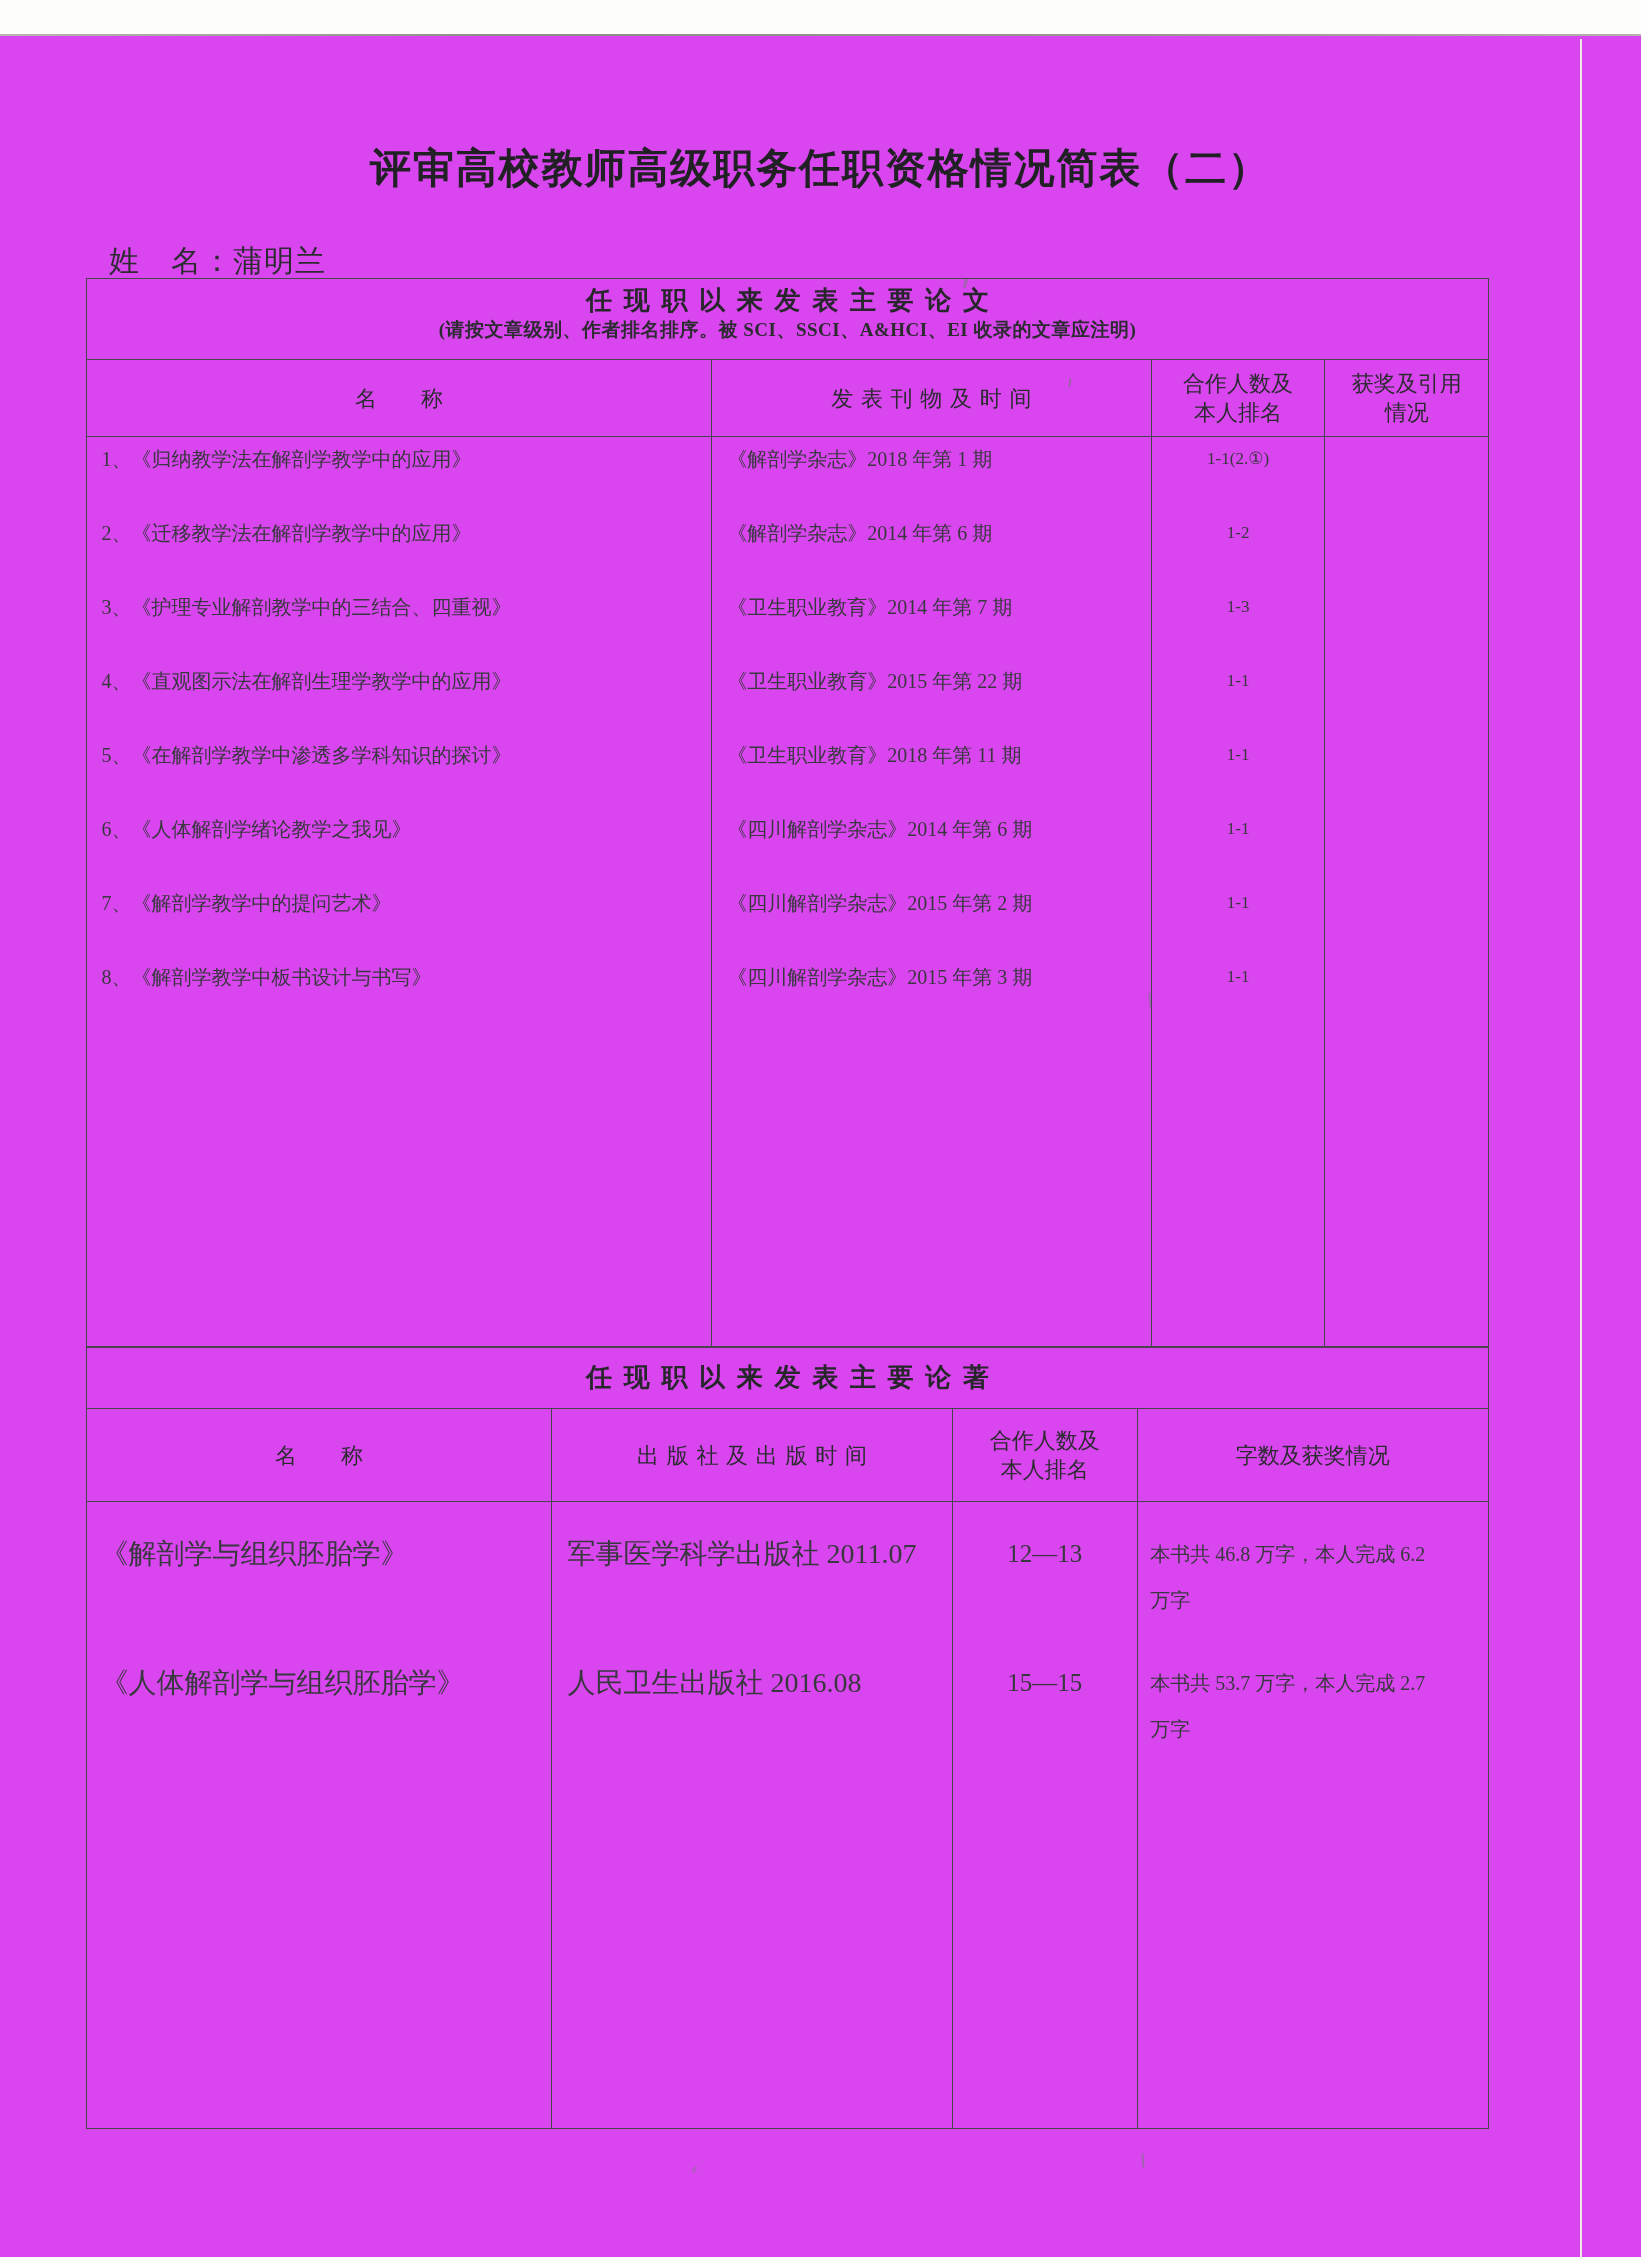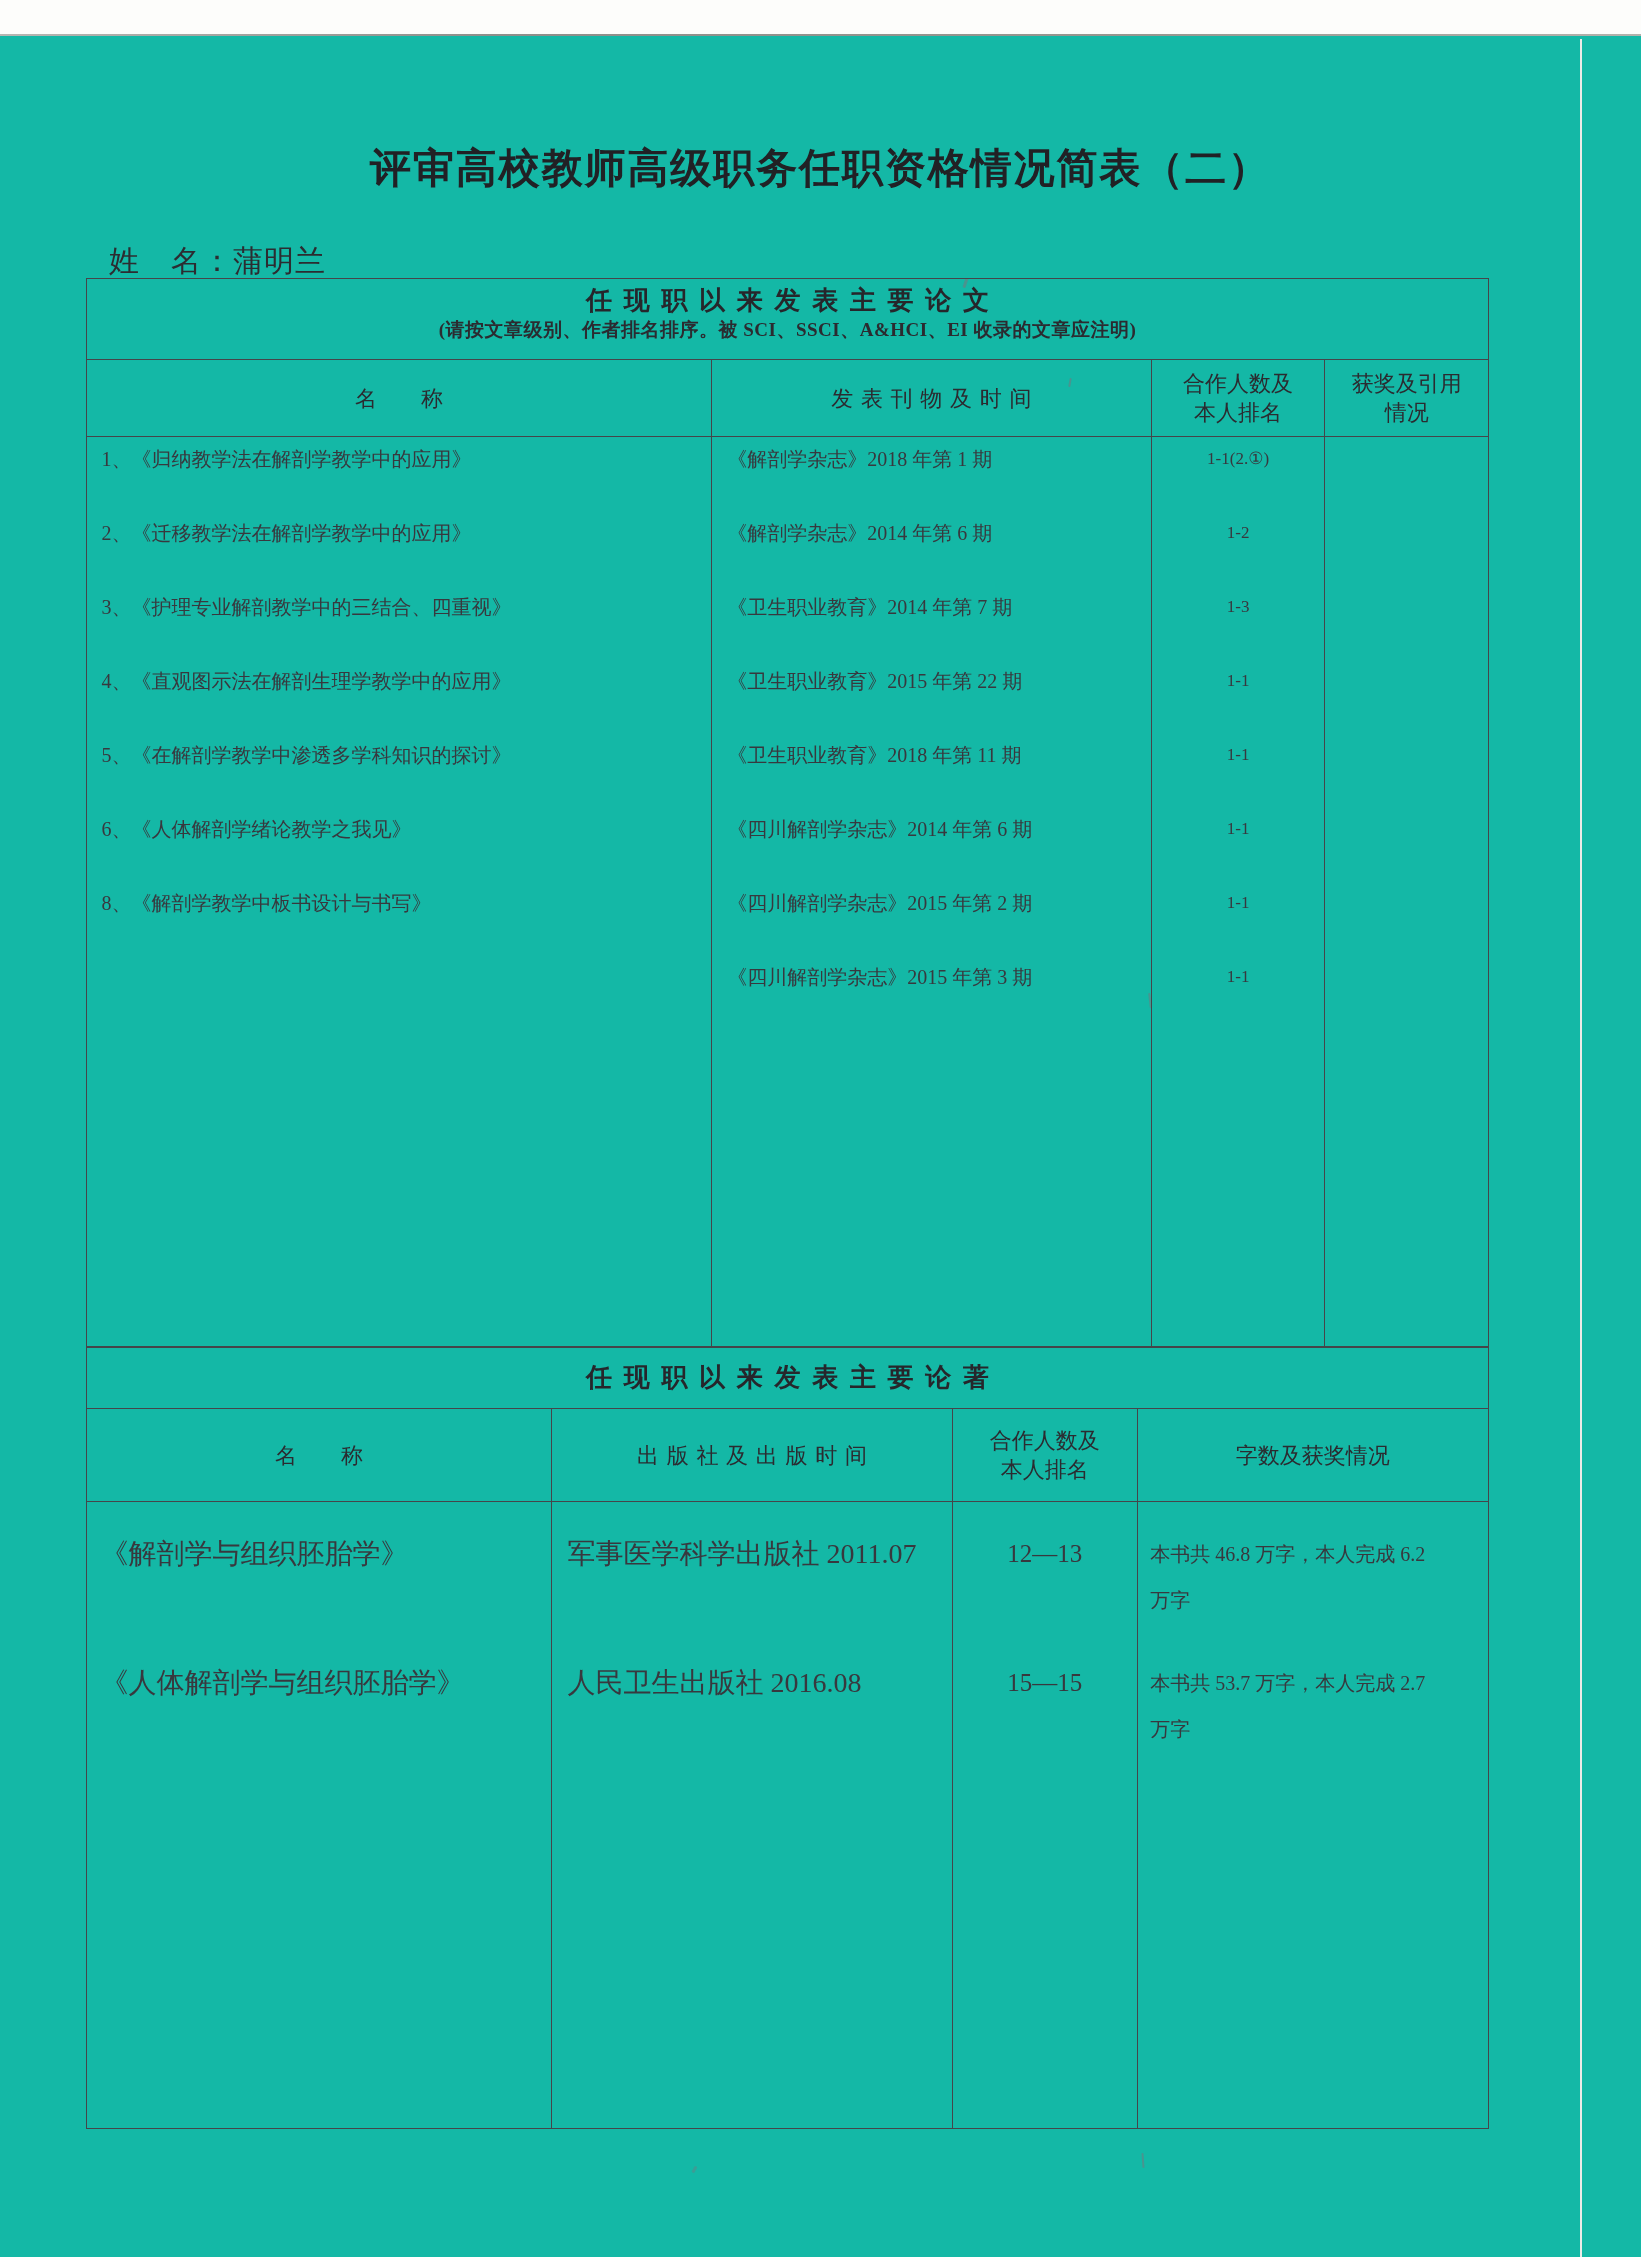--- a/index.html
+++ b/index.html
@@ -3,21 +3,21 @@
 <meta charset="utf-8">
 <style>
   html,body{margin:0;padding:0;}
   body{
     width:1641px;height:2257px;position:relative;
     background:#f7f6f2;
     font-family:"Liberation Serif","DejaVu Serif",serif;
     color:#333338;
     overflow:hidden;
   }
-  .page{position:absolute;inset:0;background:#14b8a6;}
+  .page{position:absolute;inset:0;background:#d946ef;}
   
   .scan-top-strip{position:absolute;left:0;top:0;width:100%;height:34px;background:#fdfdfb;}
   .scan-top-line{position:absolute;left:0;top:34px;width:100%;height:1.9px;background:linear-gradient(90deg,#b7b6b2,#8e8e8a 30%,#97968f 70%,#b3b2ac);}
   .scan-right-line{position:absolute;left:1580px;top:39px;width:1.9px;height:2219px;background:#ecebe7;}
   .scan-mark{position:absolute;background:#77767c;opacity:.55;border-radius:1px;}
   .m1{left:964px;top:278px;width:2.9px;height:9.7px;transform:rotate(18deg);}
   .m2{left:1069px;top:378px;width:1.9px;height:8.7px;transform:rotate(10deg);}
   .m3{left:1149px;top:993px;width:1.9px;height:15.4px;transform:rotate(-6deg);}
   .m4{left:1142px;top:2153px;width:1.9px;height:15.4px;transform:rotate(-4deg);}
   .m5{left:693px;top:2166px;width:2.9px;height:6.8px;transform:rotate(30deg);opacity:.4;}
@@ -125,20 +125,21 @@
 情况</div>
     </div>
     <div class="t-body">
       <div class="td-col c1">
         <div class="cell">1、《归纳教学法在解剖学教学中的应用》</div>
         <div class="cell">2、《迁移教学法在解剖学教学中的应用》</div>
         <div class="cell">3、《护理专业解剖教学中的三结合、四重视》</div>
         <div class="cell">4、《直观图示法在解剖生理学教学中的应用》</div>
         <div class="cell">5、《在解剖学教学中渗透多学科知识的探讨》</div>
         <div class="cell">6、《人体解剖学绪论教学之我见》</div>
+        <div class="cell">7、《解剖学教学中的提问艺术》</div>
         <div class="cell">8、《解剖学教学中板书设计与书写》</div>
       </div>
       <div class="td-col c2">
         <div class="cell">《解剖学杂志》2018 年第 1 期</div>
         <div class="cell">《解剖学杂志》2014 年第 6 期</div>
         <div class="cell">《卫生职业教育》2014 年第 7 期</div>
         <div class="cell">《卫生职业教育》2015 年第 22 期</div>
         <div class="cell">《卫生职业教育》2018 年第 11 期</div>
         <div class="cell">《四川解剖学杂志》2014 年第 6 期</div>
         <div class="cell">《四川解剖学杂志》2015 年第 2 期</div>

